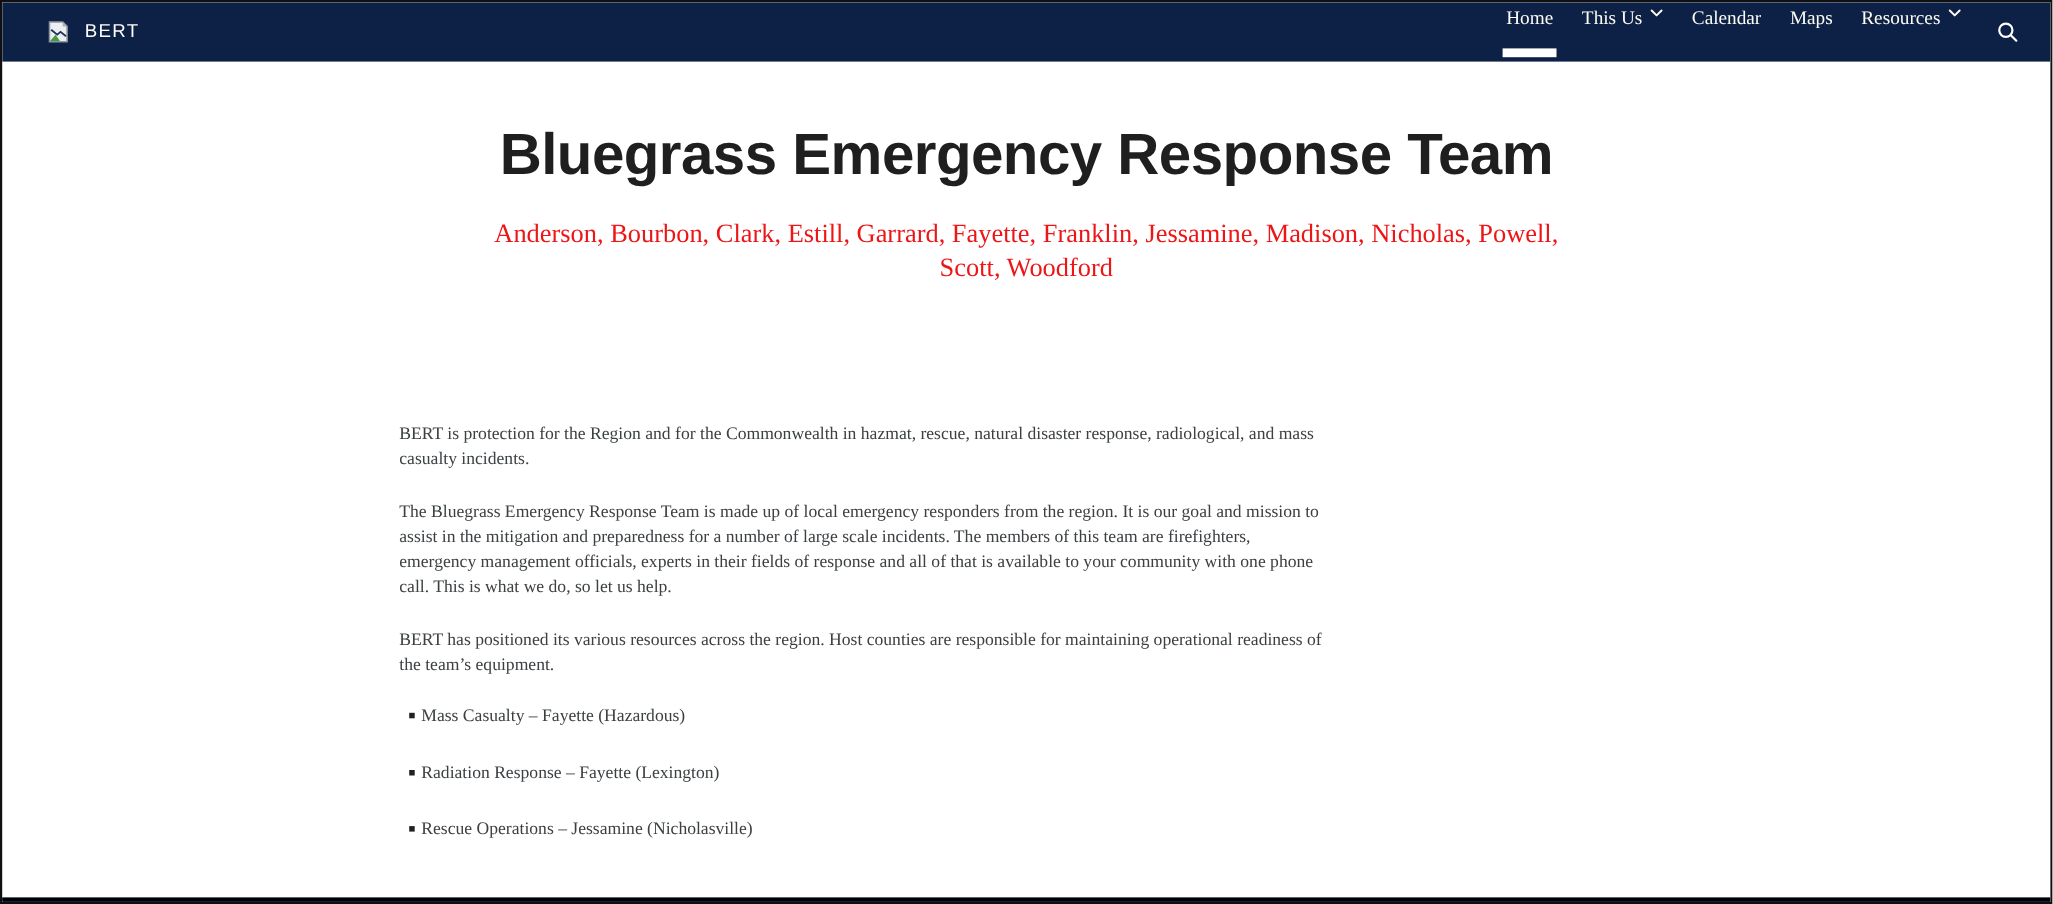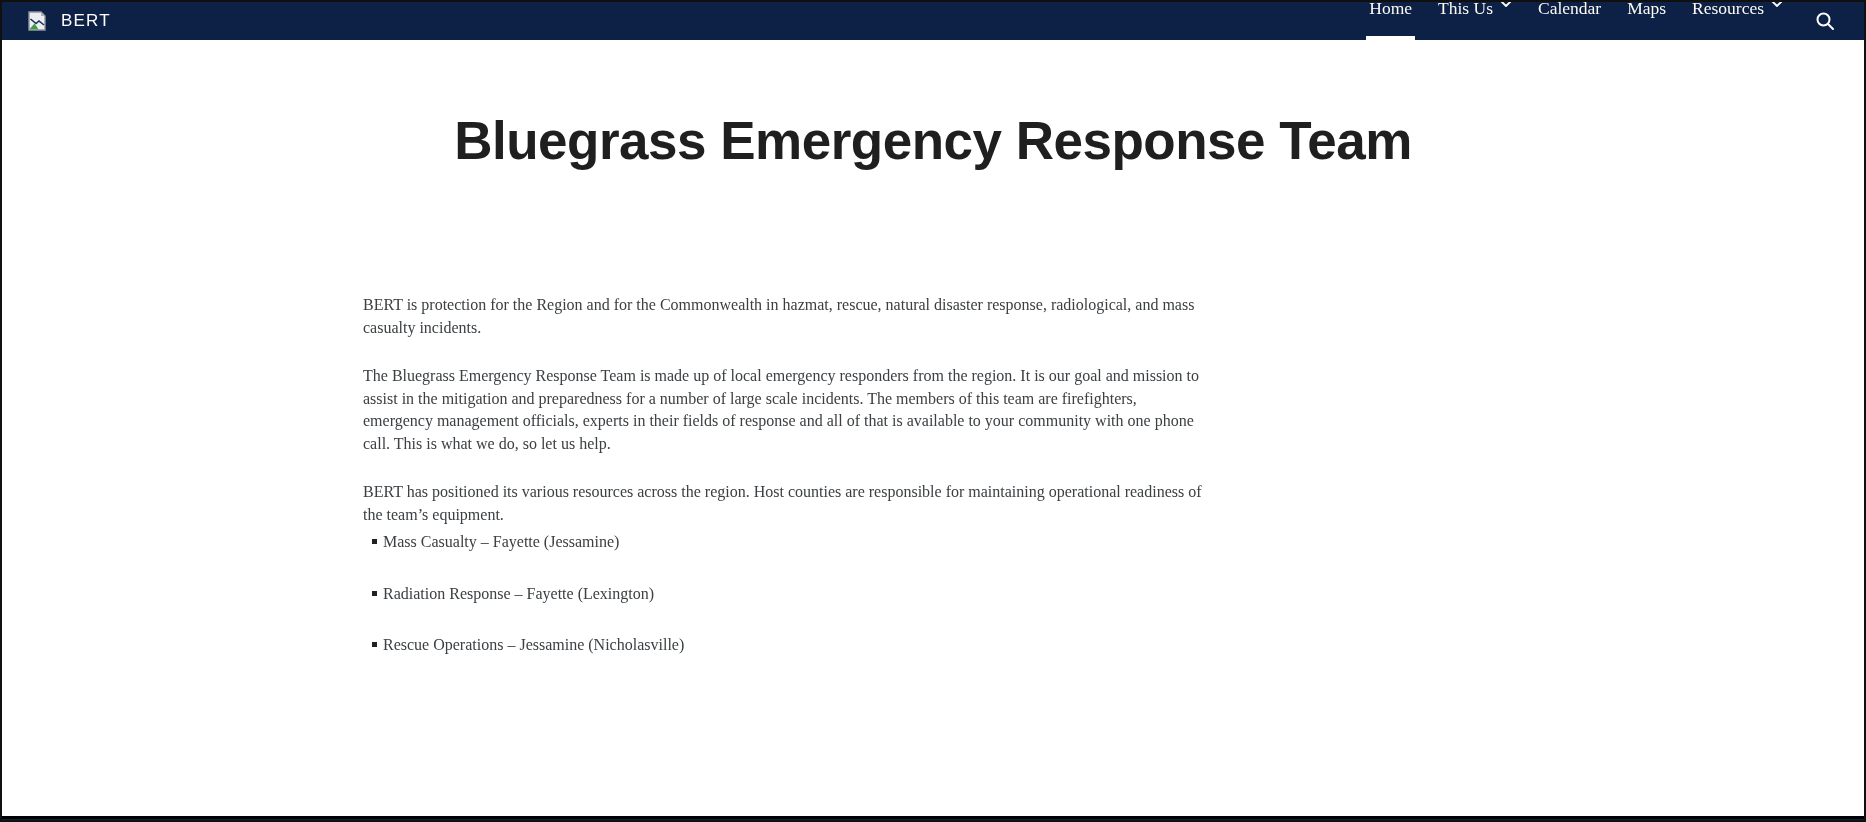--- a/index.html
+++ b/index.html
@@ -12,25 +12,25 @@
     height: 822px;
     background: #ffffff;
     border: 2px solid #101010;
     overflow: hidden;
   }
 
   
   .header {
     position: absolute;
     top: 0; left: 0; right: 0;
-    height: 38px;
+    height: 54px;
     background: #0d2146;
     display: flex;
     align-items: center;
-    padding: 0 22px 0 24px;
+    padding: 0 22px 0 40px;
   }
   .logo {
     display: flex;
     align-items: center;
     gap: 13px;
     cursor: pointer;
   }
   .logo-img { width: 22px; height: 22px; display: block; }
   .logo-text {
     color: #fdfcf8;
@@ -97,21 +97,21 @@
 
   .body-col {
     margin: 124px 0 0 361px;
     width: 845px;
     color: #3c4043;
     font-family: "Liberation Serif", serif;
     font-size: 16px;
     line-height: 22.5px;
   }
   .body-col p { margin: 0 0 26px 0; }
-  .body-col p:last-of-type { margin-bottom: 5px; }
+  .body-col p:last-of-type { margin-bottom: 24px; }
 
   .resource-list { list-style: none; }
   .resource-list li {
     position: relative;
     padding-left: 20px;
     margin: 0 0 29px 0;
   }
   .resource-list li:last-child { margin-bottom: 0; }
   .bullet-square {
     position: absolute;
@@ -175,30 +175,34 @@
           <circle cx="8.5" cy="8.5" r="6" fill="none" stroke="#ffffff" stroke-width="2"></circle>
           <line x1="13" y1="13" x2="18" y2="18" stroke="#ffffff" stroke-width="2" stroke-linecap="round"></line>
         </svg>
       </div>
     </nav>
   </div>
 
   <div class="main">
     <h1 class="page-title">Bluegrass Emergency Response Team</h1>
 
+    <div class="subtitle">
+      <div>Anderson, Bourbon, Clark, Estill, Garrard, Fayette, Franklin, Jessamine, Madison, Nicholas, Powell,</div>
+      <div>Scott, Woodford</div>
+    </div>
 
     <div class="body-col">
       <p>BERT is protection for the Region and for the Commonwealth in hazmat, rescue, natural disaster response, radiological, and mass casualty incidents.</p>
       <p>The Bluegrass Emergency Response Team is made up of local emergency responders from the region. It is our goal and mission to assist in the mitigation and preparedness for a number of large scale incidents. The members of this team are firefighters, emergency management officials, experts in their fields of response and all of that is available to your community with one phone call. This is what we do, so let us help.</p>
       <p>BERT has positioned its various resources across the region. Host counties are responsible for maintaining operational readiness of the team’s equipment.</p>
 
       <ul class="resource-list">
         <li>
           <span class="bullet-square"></span>
-          <span>Mass Casualty – Fayette (Jessamine)</span>
+          <span>Mass Casualty – Fayette (Hazardous)</span>
         </li>
         <li>
           <span class="bullet-square"></span>
           <span>Radiation Response – Fayette (Lexington)</span>
         </li>
         <li>
           <span class="bullet-square"></span>
           <span>Rescue Operations – Jessamine (Nicholasville)</span>
         </li>
 

